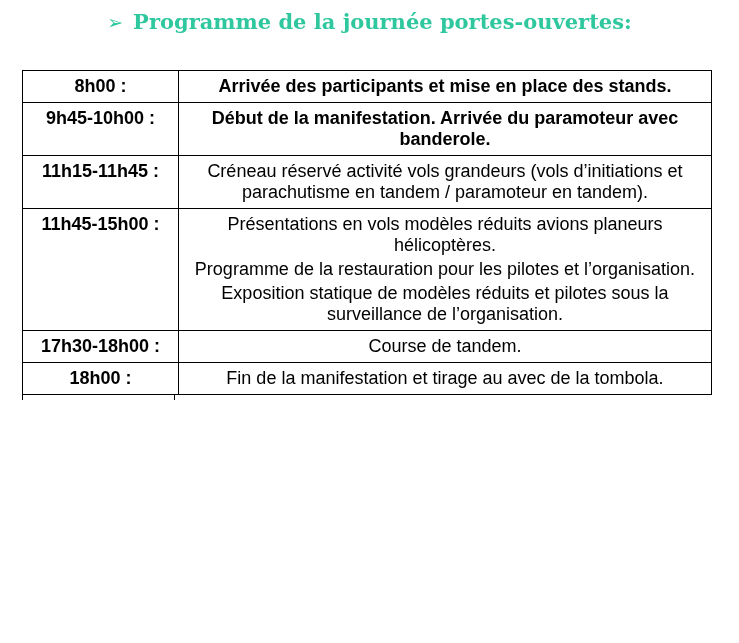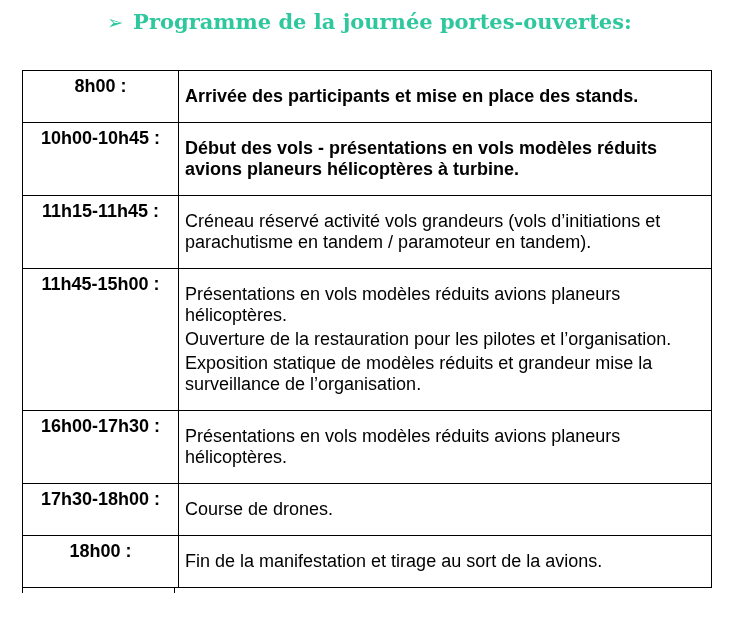--- a/index.html
+++ b/index.html
@@ -44,22 +44,23 @@
   }
   td.time-cell {
     width: 151px;
     font-weight: bold;
     text-align: center;
     vertical-align: top;
     padding: 5px 2px 4px 2px;
     line-height: 21px;
   }
   td.event-cell {
+    text-align: center;
     vertical-align: middle;
-    padding: 12px 6px;
+    padding: 2px 6px;
   }
   td.event-cell p {
     margin: 3px 0;
     line-height: 21px;
   }
   tr.bold-row td.event-cell {
     font-weight: bold;
   }
   .stubs {
     position: relative;
@@ -88,55 +89,49 @@
 
   <table class="schedule">
     <tbody>
         <tr class="bold-row">
           <td class="time-cell">8h00 :</td>
           <td class="event-cell">
             <p>Arrivée des participants et mise en place des stands.</p>
           </td>
         </tr>
         <tr class="bold-row">
-          <td class="time-cell">10h00-10h45 :</td>
+          <td class="time-cell">9h45-10h00 :</td>
           <td class="event-cell">
-            <p>Début des vols - présentations en vols modèles réduits avions planeurs hélicoptères à turbine.</p>
+            <p>Début de la manifestation. Arrivée du paramoteur avec banderole.</p>
           </td>
         </tr>
         <tr>
           <td class="time-cell">11h15-11h45 :</td>
           <td class="event-cell">
             <p>Créneau réservé activité vols grandeurs (vols d’initiations et parachutisme en tandem / paramoteur en tandem).</p>
           </td>
         </tr>
         <tr>
           <td class="time-cell">11h45-15h00 :</td>
           <td class="event-cell">
             <p>Présentations en vols modèles réduits avions planeurs hélicoptères.</p>
-            <p>Ouverture de la restauration pour les pilotes et l’organisation.</p>
-            <p>Exposition statique de modèles réduits et grandeur mise la surveillance de l’organisation.</p>
-          </td>
-        </tr>
-        <tr>
-          <td class="time-cell">16h00-17h30 :</td>
-          <td class="event-cell">
-            <p>Présentations en vols modèles réduits avions planeurs hélicoptères.</p>
+            <p>Programme de la restauration pour les pilotes et l’organisation.</p>
+            <p>Exposition statique de modèles réduits et pilotes sous la surveillance de l’organisation.</p>
           </td>
         </tr>
         <tr>
           <td class="time-cell">17h30-18h00 :</td>
           <td class="event-cell">
-            <p>Course de drones.</p>
+            <p>Course de tandem.</p>
           </td>
         </tr>
         <tr>
           <td class="time-cell">18h00 :</td>
           <td class="event-cell">
-            <p>Fin de la manifestation et tirage au sort de la avions.</p>
+            <p>Fin de la manifestation et tirage au avec de la tombola.</p>
           </td>
         </tr>
       </tbody>
   </table>
 
   <div class="stubs">
     <div class="stub stub-left"></div>
     <div class="stub stub-divider"></div>
   </div>
 

